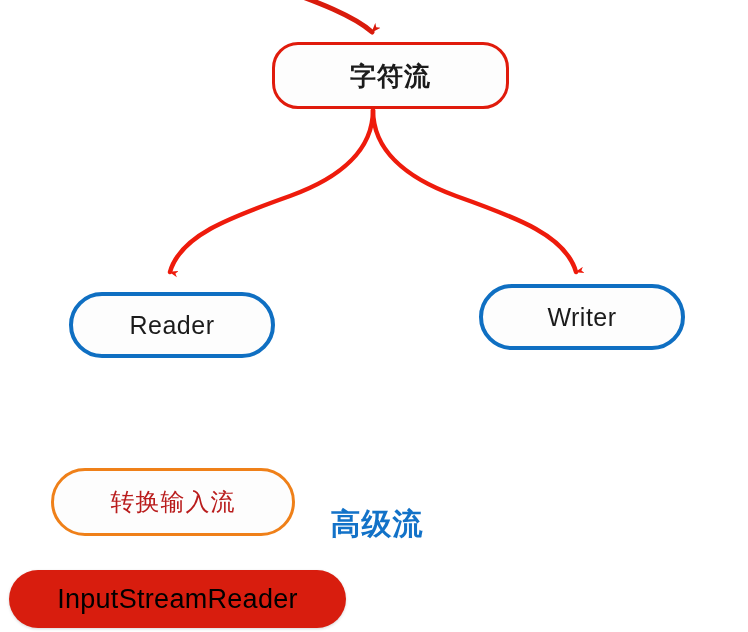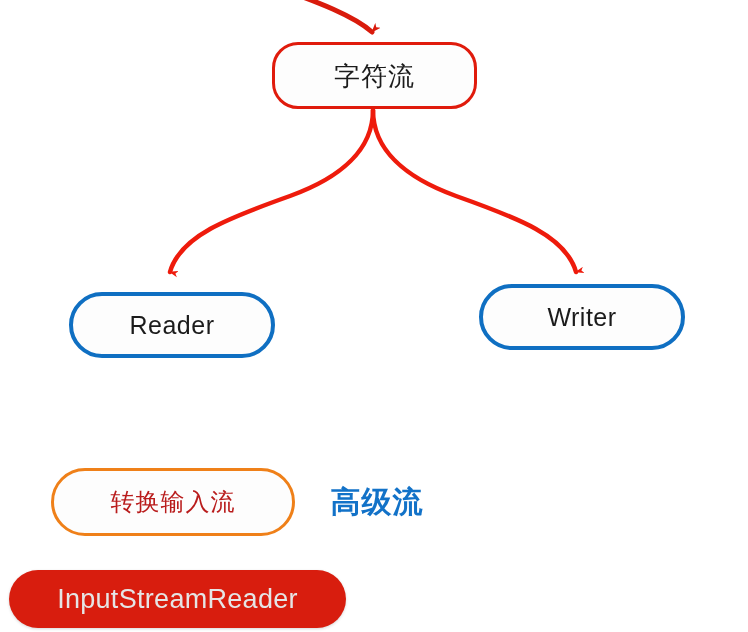--- a/index.html
+++ b/index.html
@@ -34,28 +34,29 @@
     align-items: center;
     justify-content: center;
     text-align: center;
     background: #fdfdfd;
     line-height: 1;
   }
   
   #node-charstream {
     left: 272px;
     top: 42px;
-    width: 205px;
+    width: 237px;
     height: 67px;
     border: 3px solid #e01b0c;
     border-radius: 26px;
     font-size: 26px;
     color: #1b1b1b;
     letter-spacing: 1px;
     font-family: "DejaVu Sans", "Liberation Sans", sans-serif;
+    font-weight: bold;
   }
   
   .node-blue-outline {
     top: 284px;
     width: 206px;
     height: 66px;
     border: 4px solid #0f6fc2;
     border-radius: 33px;
     font-size: 25px;
     color: #1b1b1b;
@@ -74,40 +75,40 @@
     color: #b91c1c;
     letter-spacing: 1px;
     font-family: "DejaVu Sans", "Liberation Sans", sans-serif;
   }
   #node-convert-input { left: 51px; }
   #node-convert-output { left: 456px; }
   
   #label-advanced-stream {
     position: absolute;
     left: 313px;
-    top: 481px;
+    top: 503px;
     width: 128px;
     height: 42px;
     display: flex;
     align-items: center;
     justify-content: center;
     font-size: 30px;
     font-weight: bold;
     color: #1272c8;
     letter-spacing: 1px;
     font-family: "DejaVu Sans", "Liberation Sans", sans-serif;
     text-shadow: 0 1px 1px rgba(255,255,255,0.6);
   }
   
   .node-filled {
     top: 570px;
     height: 58px;
     border-radius: 31px;
     font-size: 27px;
-    color: #e5e5e5;
+    color: #000000;
     letter-spacing: 0.3px;
     box-shadow: 0 1px 3px rgba(0,0,0,0.16);
   }
   #node-inputstreamreader {
     left: 9px;
     width: 337px;
     background: #d81d0e;
   }
   #node-outputstreamwriter {
     left: 409px;

